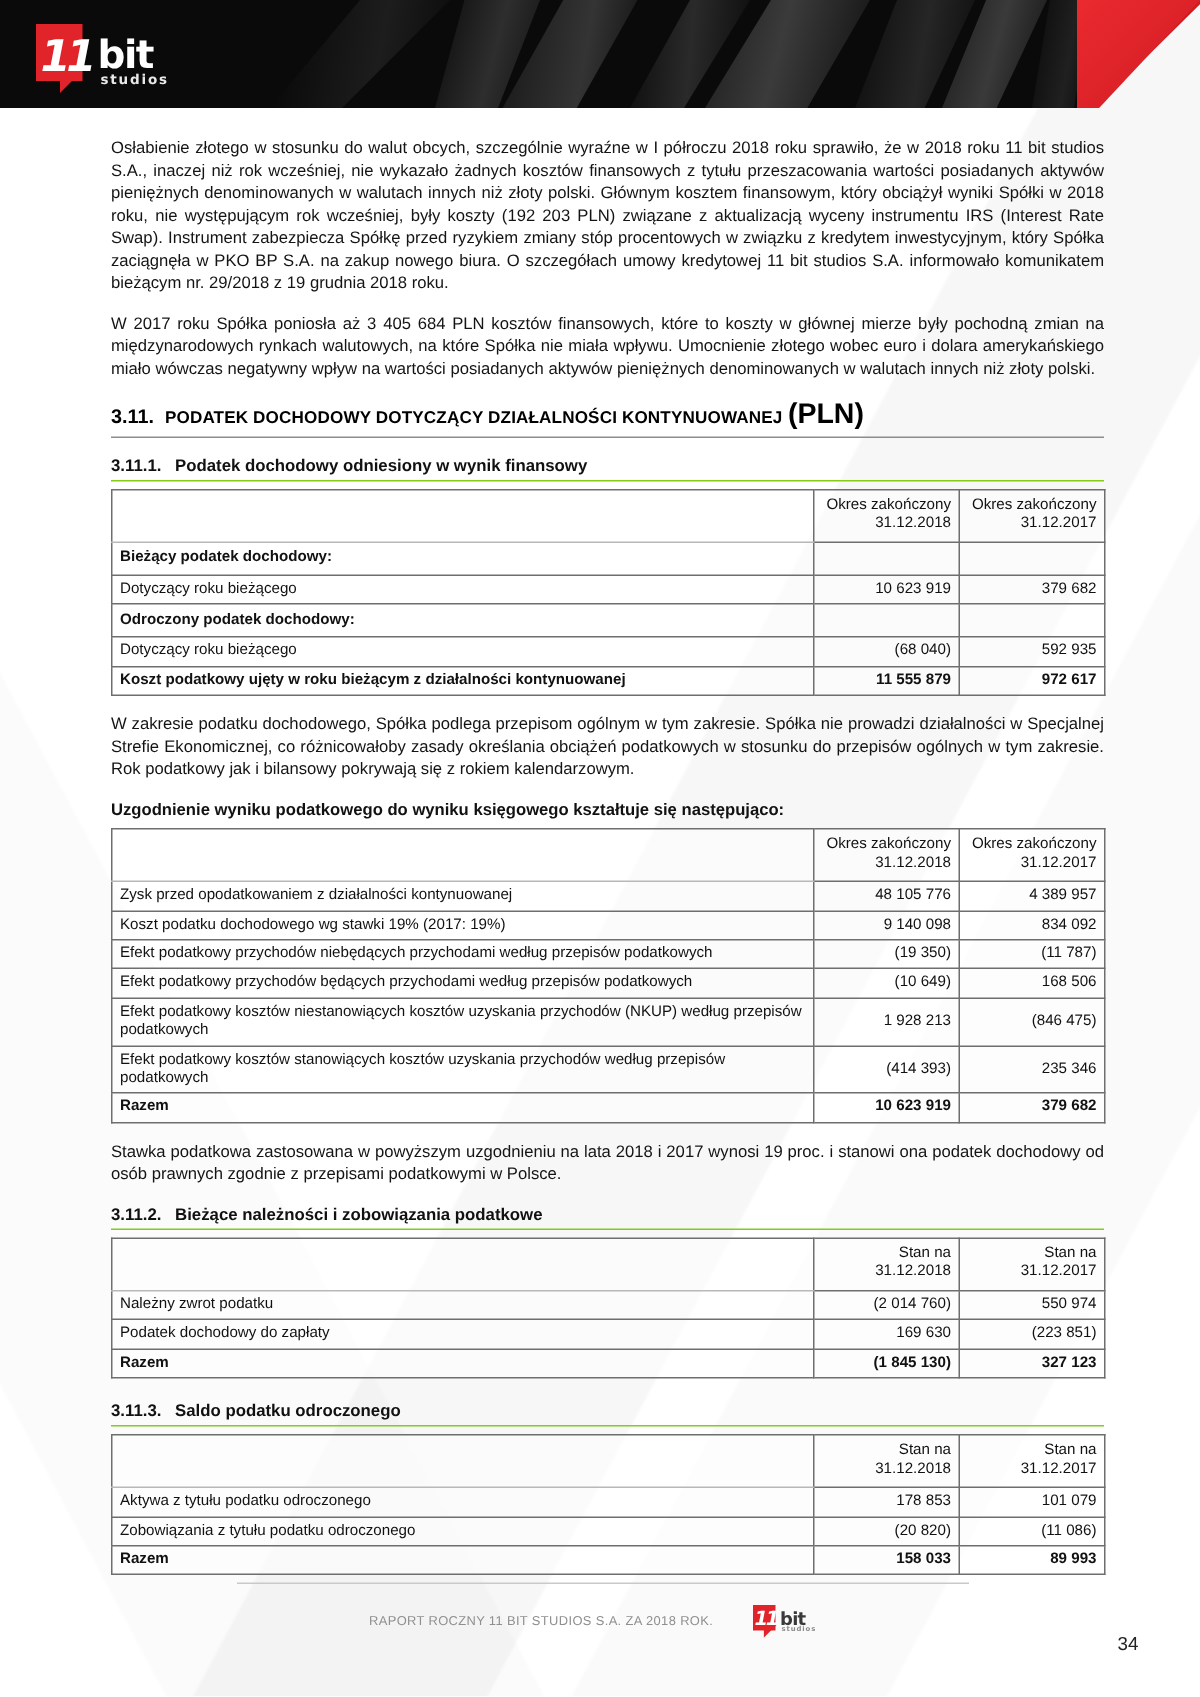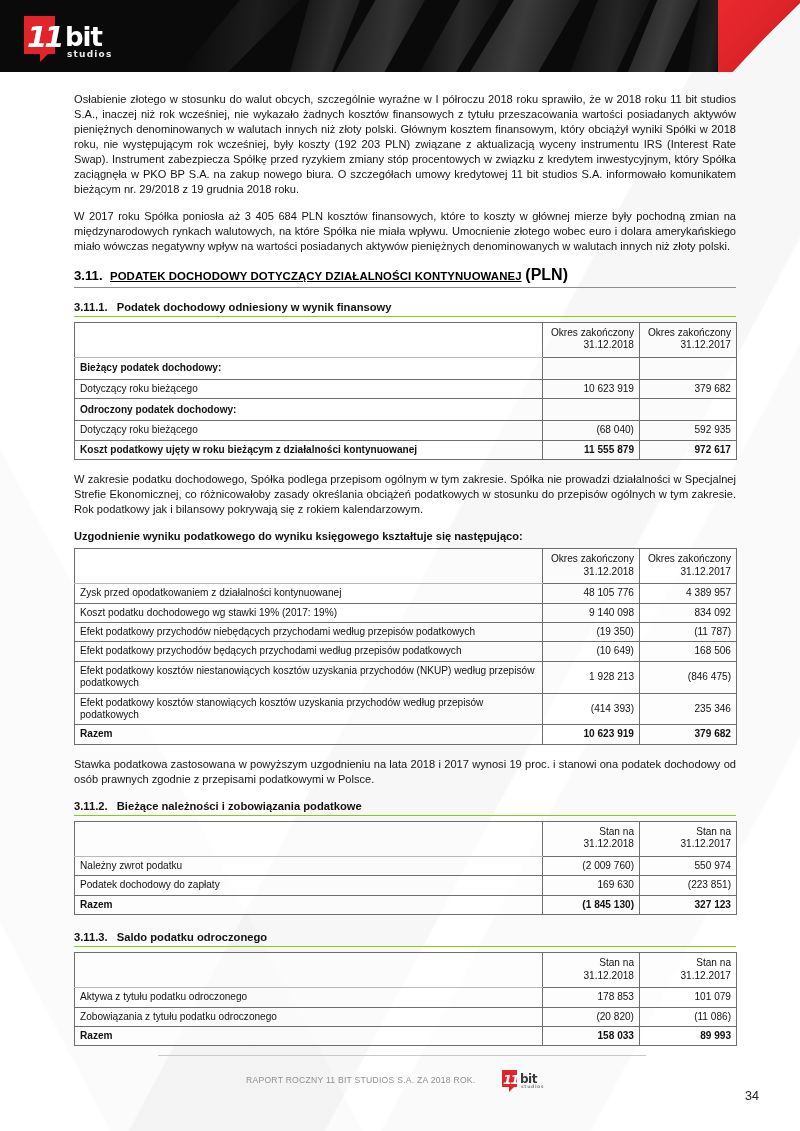--- a/index.html
+++ b/index.html
@@ -171,24 +171,23 @@
     font-size: 13.2px;
     font-weight: bold;
     color: #000;
     border-bottom: 1.2px solid #8d8d8d;
     white-space: nowrap;
   }
   h2.sec-title .smallcaps {
     font-size: 11.4px;
     text-transform: uppercase;
     letter-spacing: 0.1px;
-    text-decoration: underline;
   }
   h2.sec-title .tail {
-    font-size: 16px;
+    font-size: 19px;
   }
 
   h3.subsec-title {
     margin: 13px 0 0 0;
     padding: 0 0 3px 0;
     font-size: 11.2px;
     font-weight: bold;
     color: #111;
     border-bottom: 1px solid #84cc16;
   }
@@ -487,21 +486,21 @@
         </th>
         <th class="hd">
           <span>Stan na</span><br>
           <span>31.12.2017</span>
         </th>
       </tr>
     </thead>
     <tbody>
         <tr>
           <td class="lbl">Należny zwrot podatku</td>
-          <td class="num">(2 009 760)</td>
+          <td class="num">(2 014 760)</td>
           <td class="num">550 974</td>
         </tr>
         <tr>
           <td class="lbl">Podatek dochodowy do zapłaty</td>
           <td class="num">169 630</td>
           <td class="num">(223 851)</td>
         </tr>
         <tr class="bold">
           <td class="lbl">Razem</td>
           <td class="num">(1 845 130)</td>

